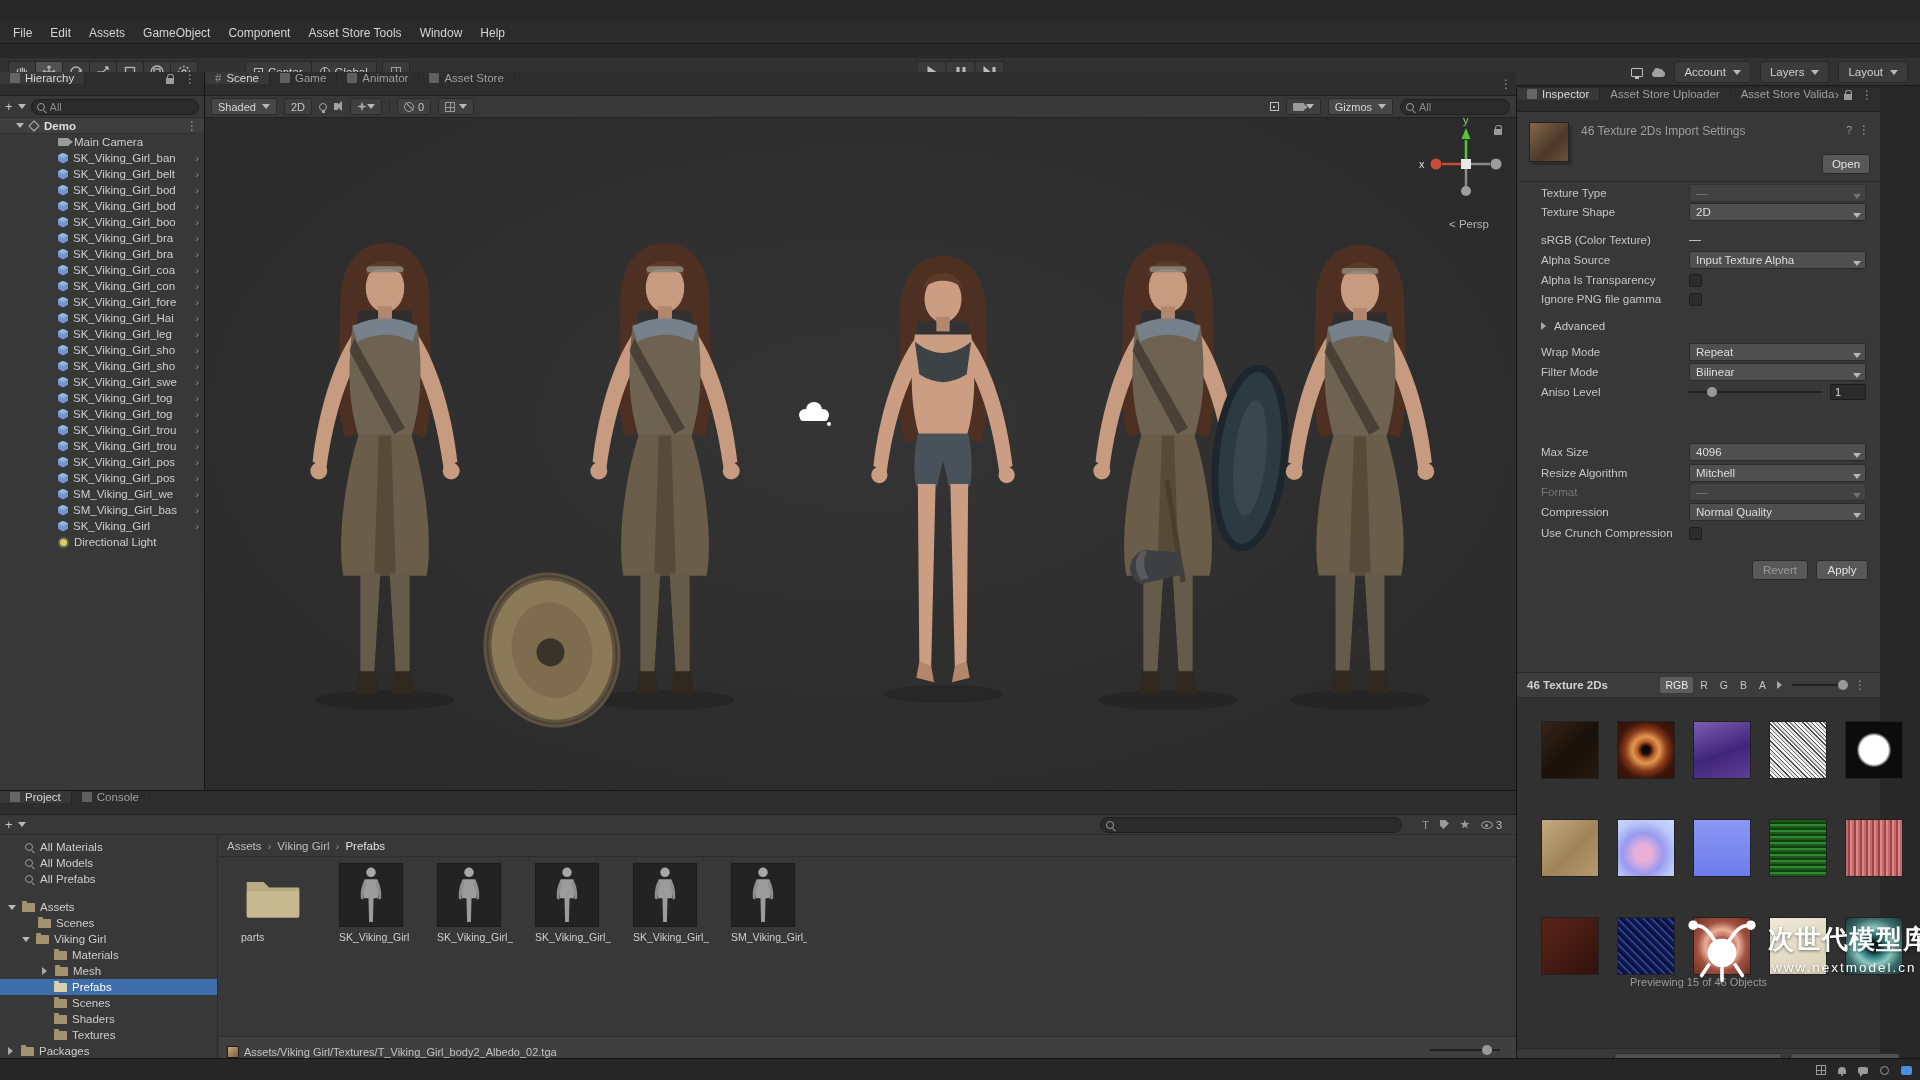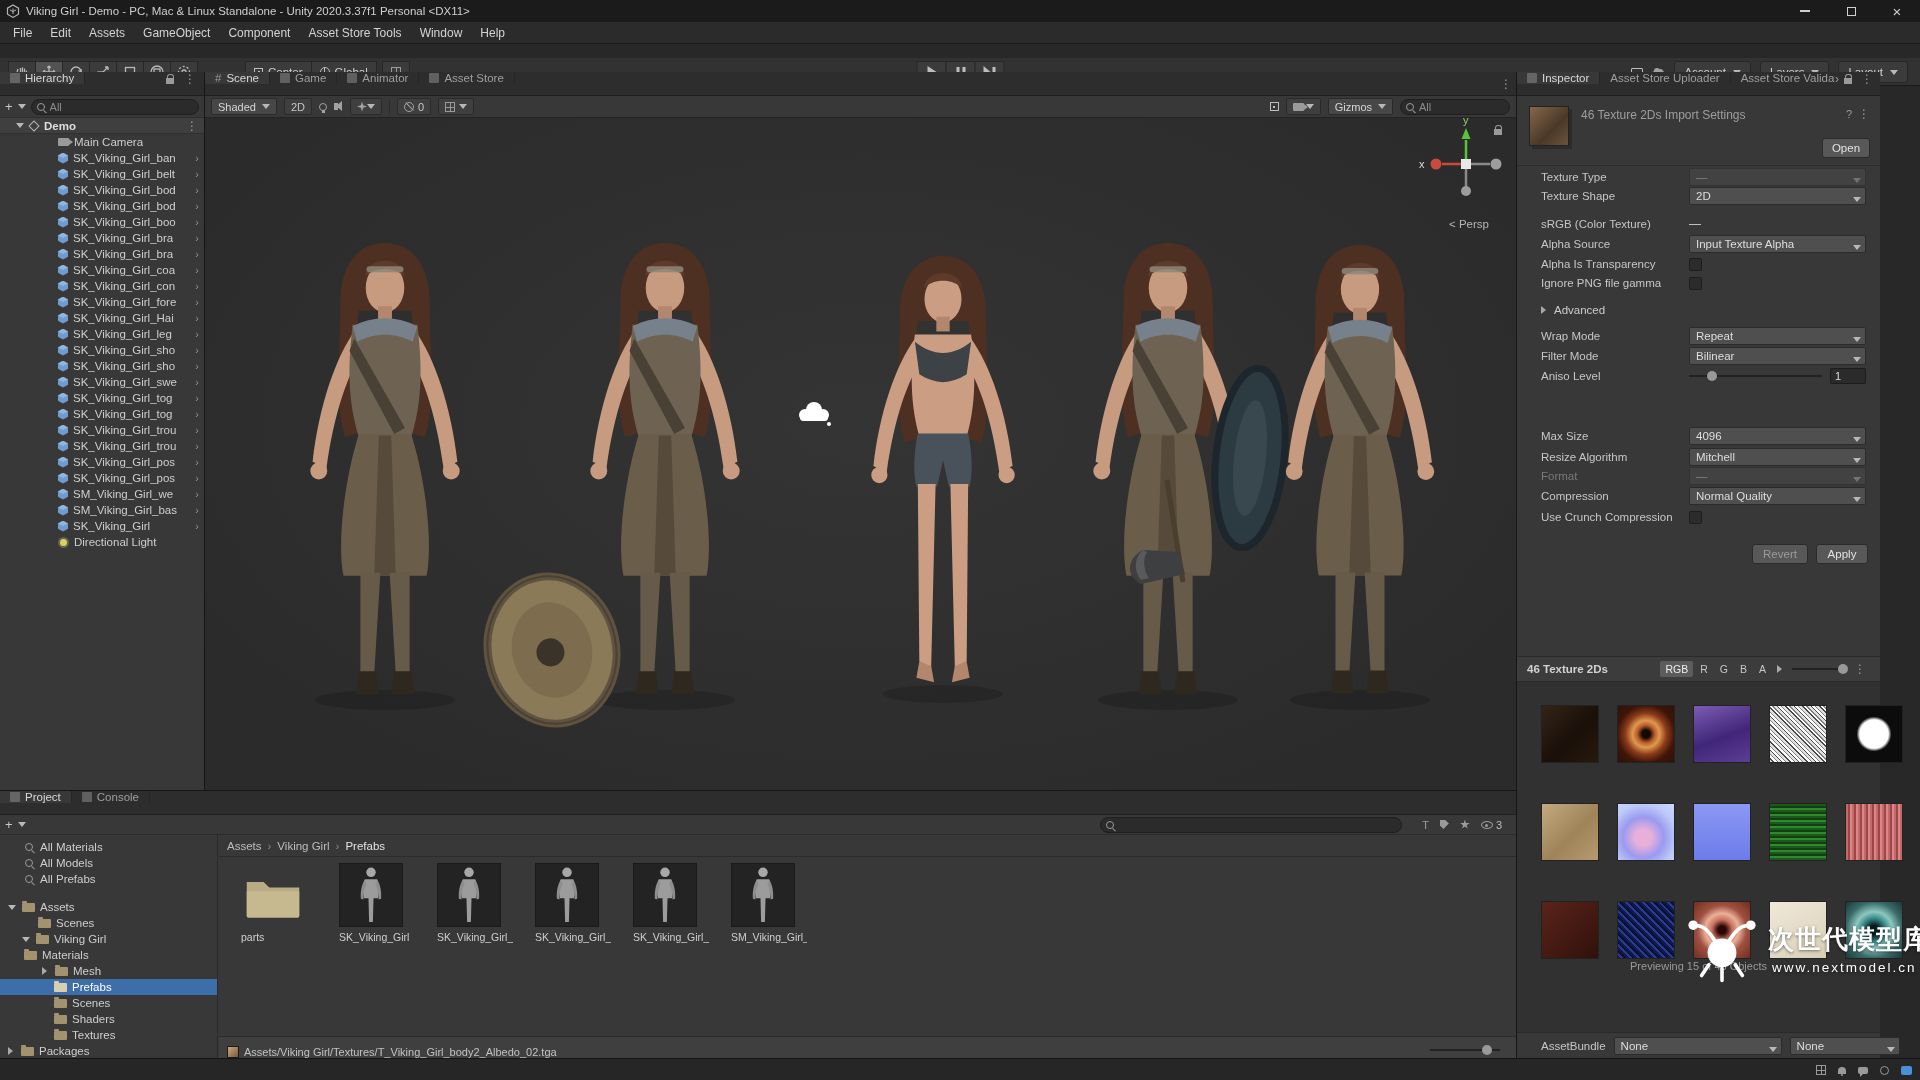--- a/index.html
+++ b/index.html
@@ -98,21 +98,21 @@
 
 #scenepanel{position:absolute;left:205px;top:72px;width:1311px;height:718px;background:#2e2e2e}
 #scenetb{position:absolute;left:0;top:24px;right:0;height:22px;background:#383838;border-bottom:1px solid #232323;display:flex;align-items:center;gap:7px;padding:0 6px}
 .sdd{height:17px;background:#474747;border:1px solid #2a2a2a;border-radius:2px;padding:0 6px;display:flex;align-items:center;gap:6px;font-size:11px;color:#d6d6d6}
 .stog{height:17px;background:#3f3f3f;border:1px solid #2a2a2a;border-radius:2px;padding:0 6px;display:flex;align-items:center;font-size:11px;color:#c6c6c6}
 .sep{width:1px;height:14px;background:#2a2a2a}
 #viewport{position:absolute;left:0;top:46px;right:0;bottom:0;background:radial-gradient(ellipse at 50% 45%,#343434 0%,#2b2b2b 85%)}
 #viewport svg{position:absolute;inset:0}
 .vp-lock{position:absolute;right:14px;top:8px}
 
-#inspector{position:absolute;left:1516px;top:72px;width:364px;height:986px;background:#383838;border-left:1px solid #161616}
+#inspector{position:absolute;left:1516px;top:88px;width:364px;height:986px;background:#383838;border-left:1px solid #161616}
 #insp-head{position:absolute;left:0;top:24px;right:0;height:70px;border-bottom:1px solid #2a2a2a}
 .ithumb{position:absolute;left:12px;top:10px;width:40px;height:40px;background:linear-gradient(135deg,#86674a,#4a3828 60%,#6b543c);border:1px solid #222;box-shadow:3px 3px 0 #2c2c2c}
 .ititle{position:absolute;left:64px;top:12px;right:70px;font-size:12px;color:#9e9e9e;white-space:nowrap;overflow:hidden}
 .irow{position:absolute;left:24px;right:14px;height:18px;display:flex;align-items:center}
 .ilabel{width:148px;font-size:11.5px;color:#c6c6c6;white-space:nowrap;overflow:hidden;flex:none}
 .ilabel.dim{color:#787878}
 .dd{flex:1;height:18px;background:#4f4f4f;border:1px solid #2b2b2b;border-radius:2px;display:flex;align-items:center;padding:0 6px;position:relative;font-size:11.5px;color:#dedede;min-width:0}
 .dd .dval{flex:1;white-space:nowrap;overflow:hidden}
 .dd .caret{position:absolute;right:4px;top:5px}
 .dd.dim{opacity:.45}
@@ -208,36 +208,20 @@
 </symbol>
 <symbol id="big-folder" viewBox="0 0 64 52">
   <path d="M4 12 h18 l6 6 h32 v30 a2 2 0 0 1 -2 2 H6 a2 2 0 0 1 -2 -2 z" fill="#b9ab83"></path>
   <path d="M4 22 h56 v26 a2 2 0 0 1 -2 2 H6 a2 2 0 0 1 -2 -2 z" fill="#c6b990"></path>
 </symbol>
 </defs>
 </svg>
 
 <div id="root">
 
-  <div id="titlebar">
-    <svg width="14" height="14" viewBox="0 0 14 14">
-        <path d="M7 1 L12.5 4.2 V10.2 L7 13.4 L1.5 10.2 V4.2 Z" fill="none" stroke="#b5b5b5" stroke-width="1.2"></path>
-        <path d="M7 4.5 V10 M3.8 5.8 L7 7.6 L10.2 5.8" stroke="#b5b5b5" stroke-width="1" fill="none"></path>
-      </svg>
-    <span class="t">Viking Girl - Demo - PC, Mac &amp; Linux Standalone - Unity 2020.3.37f1 Personal &lt;DX11&gt;</span>
-    <div class="winbtns">
-      <span class="winbtn">
-          <i class="ic-min"></i>
-        </span>
-      <span class="winbtn">
-          <i class="ic-max"></i>
-        </span>
-      <span class="winbtn" style="font-size:15px">×</span>
-    </div>
-  </div>
 
   <div id="menubar">
     <span class="mitem">File</span>
     <span class="mitem">Edit</span>
     <span class="mitem">Assets</span>
     <span class="mitem">GameObject</span>
     <span class="mitem">Component</span>
     <span class="mitem">Asset Store Tools</span>
     <span class="mitem">Window</span>
     <span class="mitem">Help</span>
@@ -839,21 +823,21 @@
         </div>
       <div class="prow" style="padding-left:38px">
           <i class="icn icn-folder"></i>
           <span>Scenes</span>
         </div>
       <div class="prow" style="padding-left:22px">
           <i class="tri-down"></i>
           <i class="icn icn-folder"></i>
           <span>Viking Girl</span>
         </div>
-      <div class="prow" style="padding-left:24px">
+      <div class="prow" style="padding-left:54px">
           <i class="icn icn-folder"></i>
           <span>Materials</span>
         </div>
       <div class="prow" style="padding-left:42px">
           <i class="tri-right"></i>
           <i class="icn icn-folder"></i>
           <span>Mesh</span>
         </div>
       <div class="prow sel" style="padding-left:54px">
           <i class="icn icn-folder"></i>

